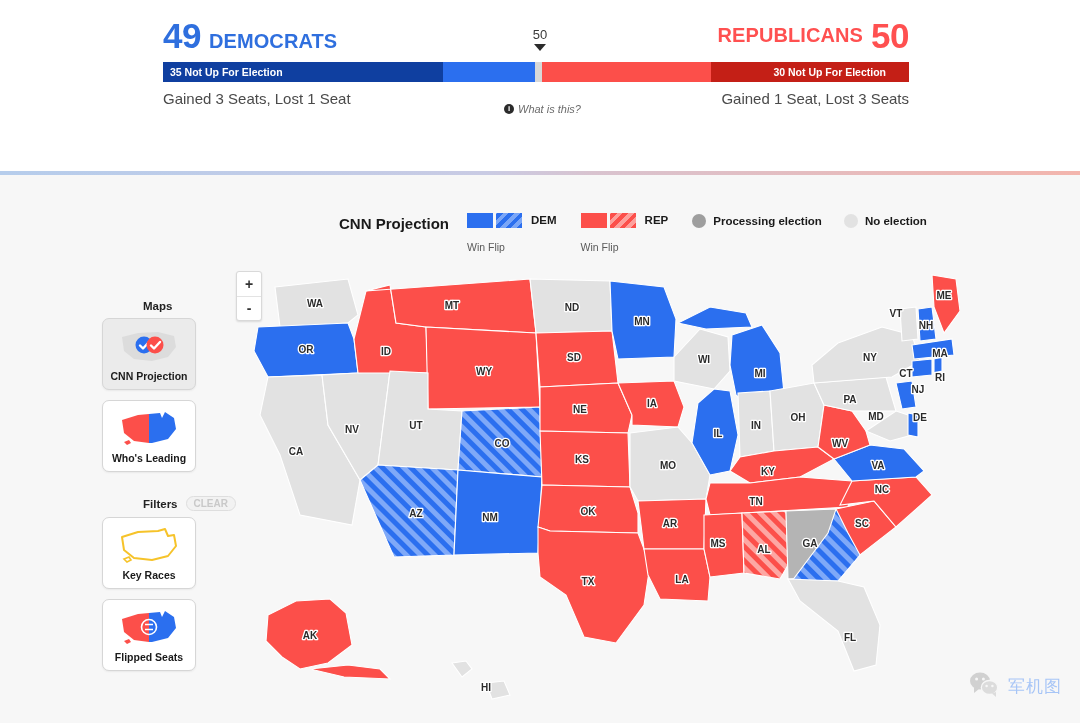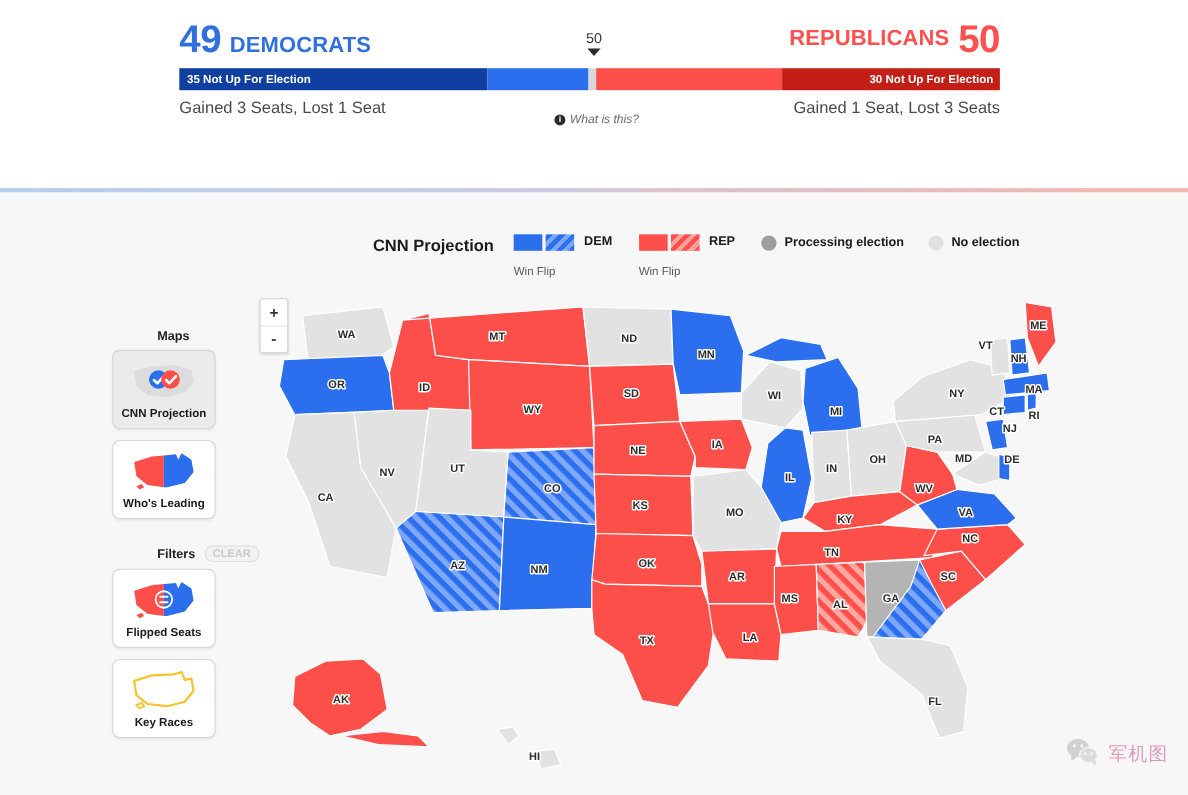--- a/index.html
+++ b/index.html
@@ -65,21 +65,21 @@
   .seg-dem-safe { background: #0f3fa0; flex: 0 0 280px; }
   .seg-dem-won  { background: #2b6fef; flex: 0 0 92px; }
   .seg-gap      { background: #d8d8d8; flex: 0 0 7px; }
   .seg-rep-won  { background: #fc4f4a; flex: 0 0 169px; }
   .seg-rep-safe { background: #c41f16; flex: 0 0 198px; }
   .seg-text {
     position: absolute; top: 0; height: 20px; line-height: 20px;
     font-size: 10.5px; font-weight: bold; color: #fff; white-space: nowrap;
   }
   .seg-dem-safe .seg-text { left: 7px; }
-  .seg-rep-safe .seg-text { right: 6px; }
+  .seg-rep-safe .seg-text { right: 23px; }
 
   
   #gained-dem {
     position: absolute; left: 163px; top: 90px;
     font-size: 15px; color: #4a4a4a;
   }
   #gained-rep {
     position: absolute; right: 171px; top: 90px;
     font-size: 15px; color: #4a4a4a;
   }
@@ -203,21 +203,21 @@
   }
   .state { stroke: #ffffff; stroke-width: 1.1; }
 
   
   #watermark {
     position: absolute; right: 18px; bottom: 22px;
     display: flex; align-items: center; gap: 9px;
     opacity: .42;
   }
   #watermark .wm-text {
-    font-size: 17px; color: #be185d; letter-spacing: 1px;
+    font-size: 17px; color: #3b82f6; letter-spacing: 1px;
     font-family: "DejaVu Sans", sans-serif;
   }
 </style>
 </head>
 <body>
 
 <div id="banner">
 
   <div class="tally-row">
     <div class="tally-dem">
@@ -324,38 +324,38 @@
   <div class="rail-gap"></div>
 
   <div class="rail-head">
     <span>Filters</span>
     <span class="clear-chip">CLEAR</span>
   </div>
 
   <div class="rail-card">
     <span class="thumb">
       <svg width="62" height="40" viewBox="0 0 62 40">
+        <path d="M4 11 L20 6 L40 5 L47 3 L50 10 L56 9 L58 20 L50 30 L34 34 L16 32 L6 24 Z" fill="none" stroke="#f6c32a" stroke-width="2" stroke-linejoin="round"></path>
+        <path d="M6 33 L11 31 L13 34 L9 36 Z" fill="none" stroke="#f6c32a" stroke-width="1.6"></path>
+      </svg>
+    </span>
+    <span class="cap">Key Races</span>
+  </div>
+
+  <div class="rail-card">
+    <span class="thumb">
+      <svg width="62" height="40" viewBox="0 0 62 40">
         <path d="M4 11 L20 6 L31 5 L31 34 L16 32 L6 24 Z" fill="#fc4f4a"></path>
         <path d="M31 5 L42 4 L44 9 L47 3 L56 9 L58 20 L50 30 L34 34 L31 34 Z" fill="#2b6fef"></path>
         <path d="M6 33 L11 31 L13 34 L9 36 Z" fill="#fc4f4a"></path>
         <circle cx="31" cy="19" r="7.5" fill="none" stroke="#ffffff" stroke-width="1.6"></circle>
         <path d="M27 16.5 h8 M27 21.5 h8" stroke="#ffffff" stroke-width="1.6"></path>
       </svg>
     </span>
     <span class="cap">Flipped Seats</span>
-  </div>
-
-  <div class="rail-card">
-    <span class="thumb">
-      <svg width="62" height="40" viewBox="0 0 62 40">
-        <path d="M4 11 L20 6 L40 5 L47 3 L50 10 L56 9 L58 20 L50 30 L34 34 L16 32 L6 24 Z" fill="none" stroke="#f6c32a" stroke-width="2" stroke-linejoin="round"></path>
-        <path d="M6 33 L11 31 L13 34 L9 36 Z" fill="none" stroke="#f6c32a" stroke-width="1.6"></path>
-      </svg>
-    </span>
-    <span class="cap">Key Races</span>
   </div>
 </div>
 
 <div id="zoom-ctl">
   <button>+</button>
   <button>-</button>
 </div>
 
 <div id="map-holder">
   <svg id="usmap" width="720" height="440" viewBox="0 0 720 440">

